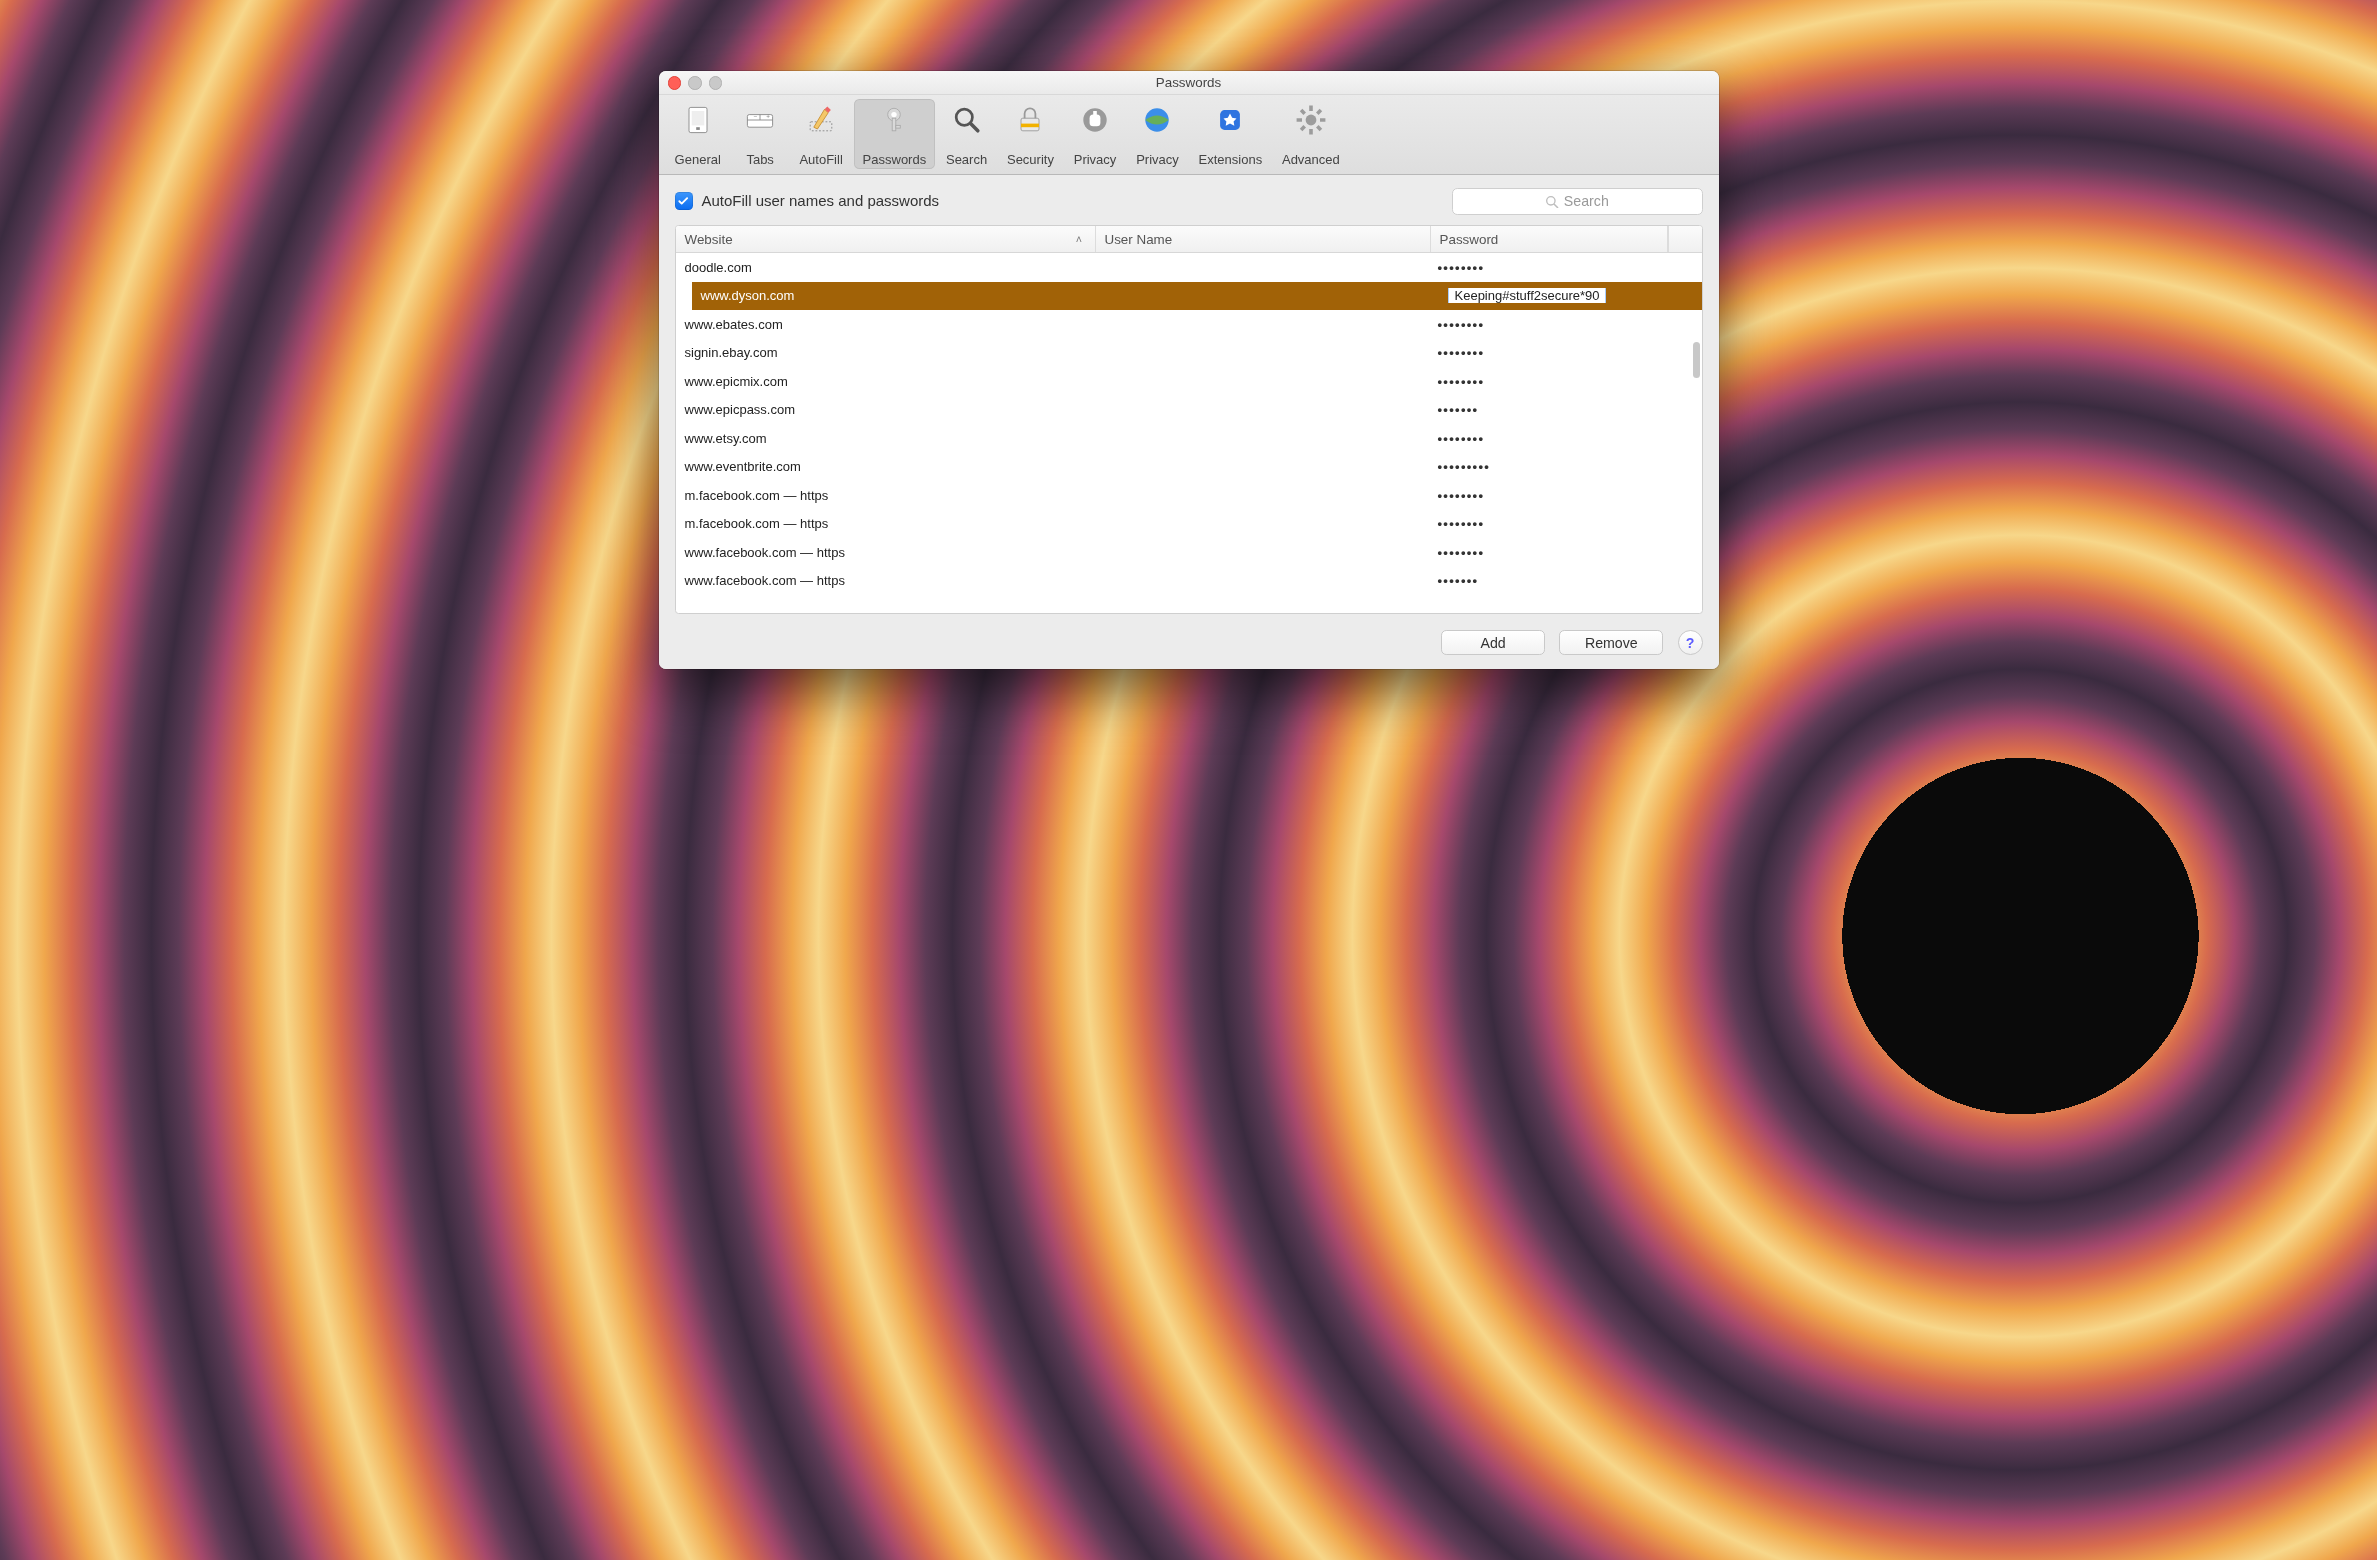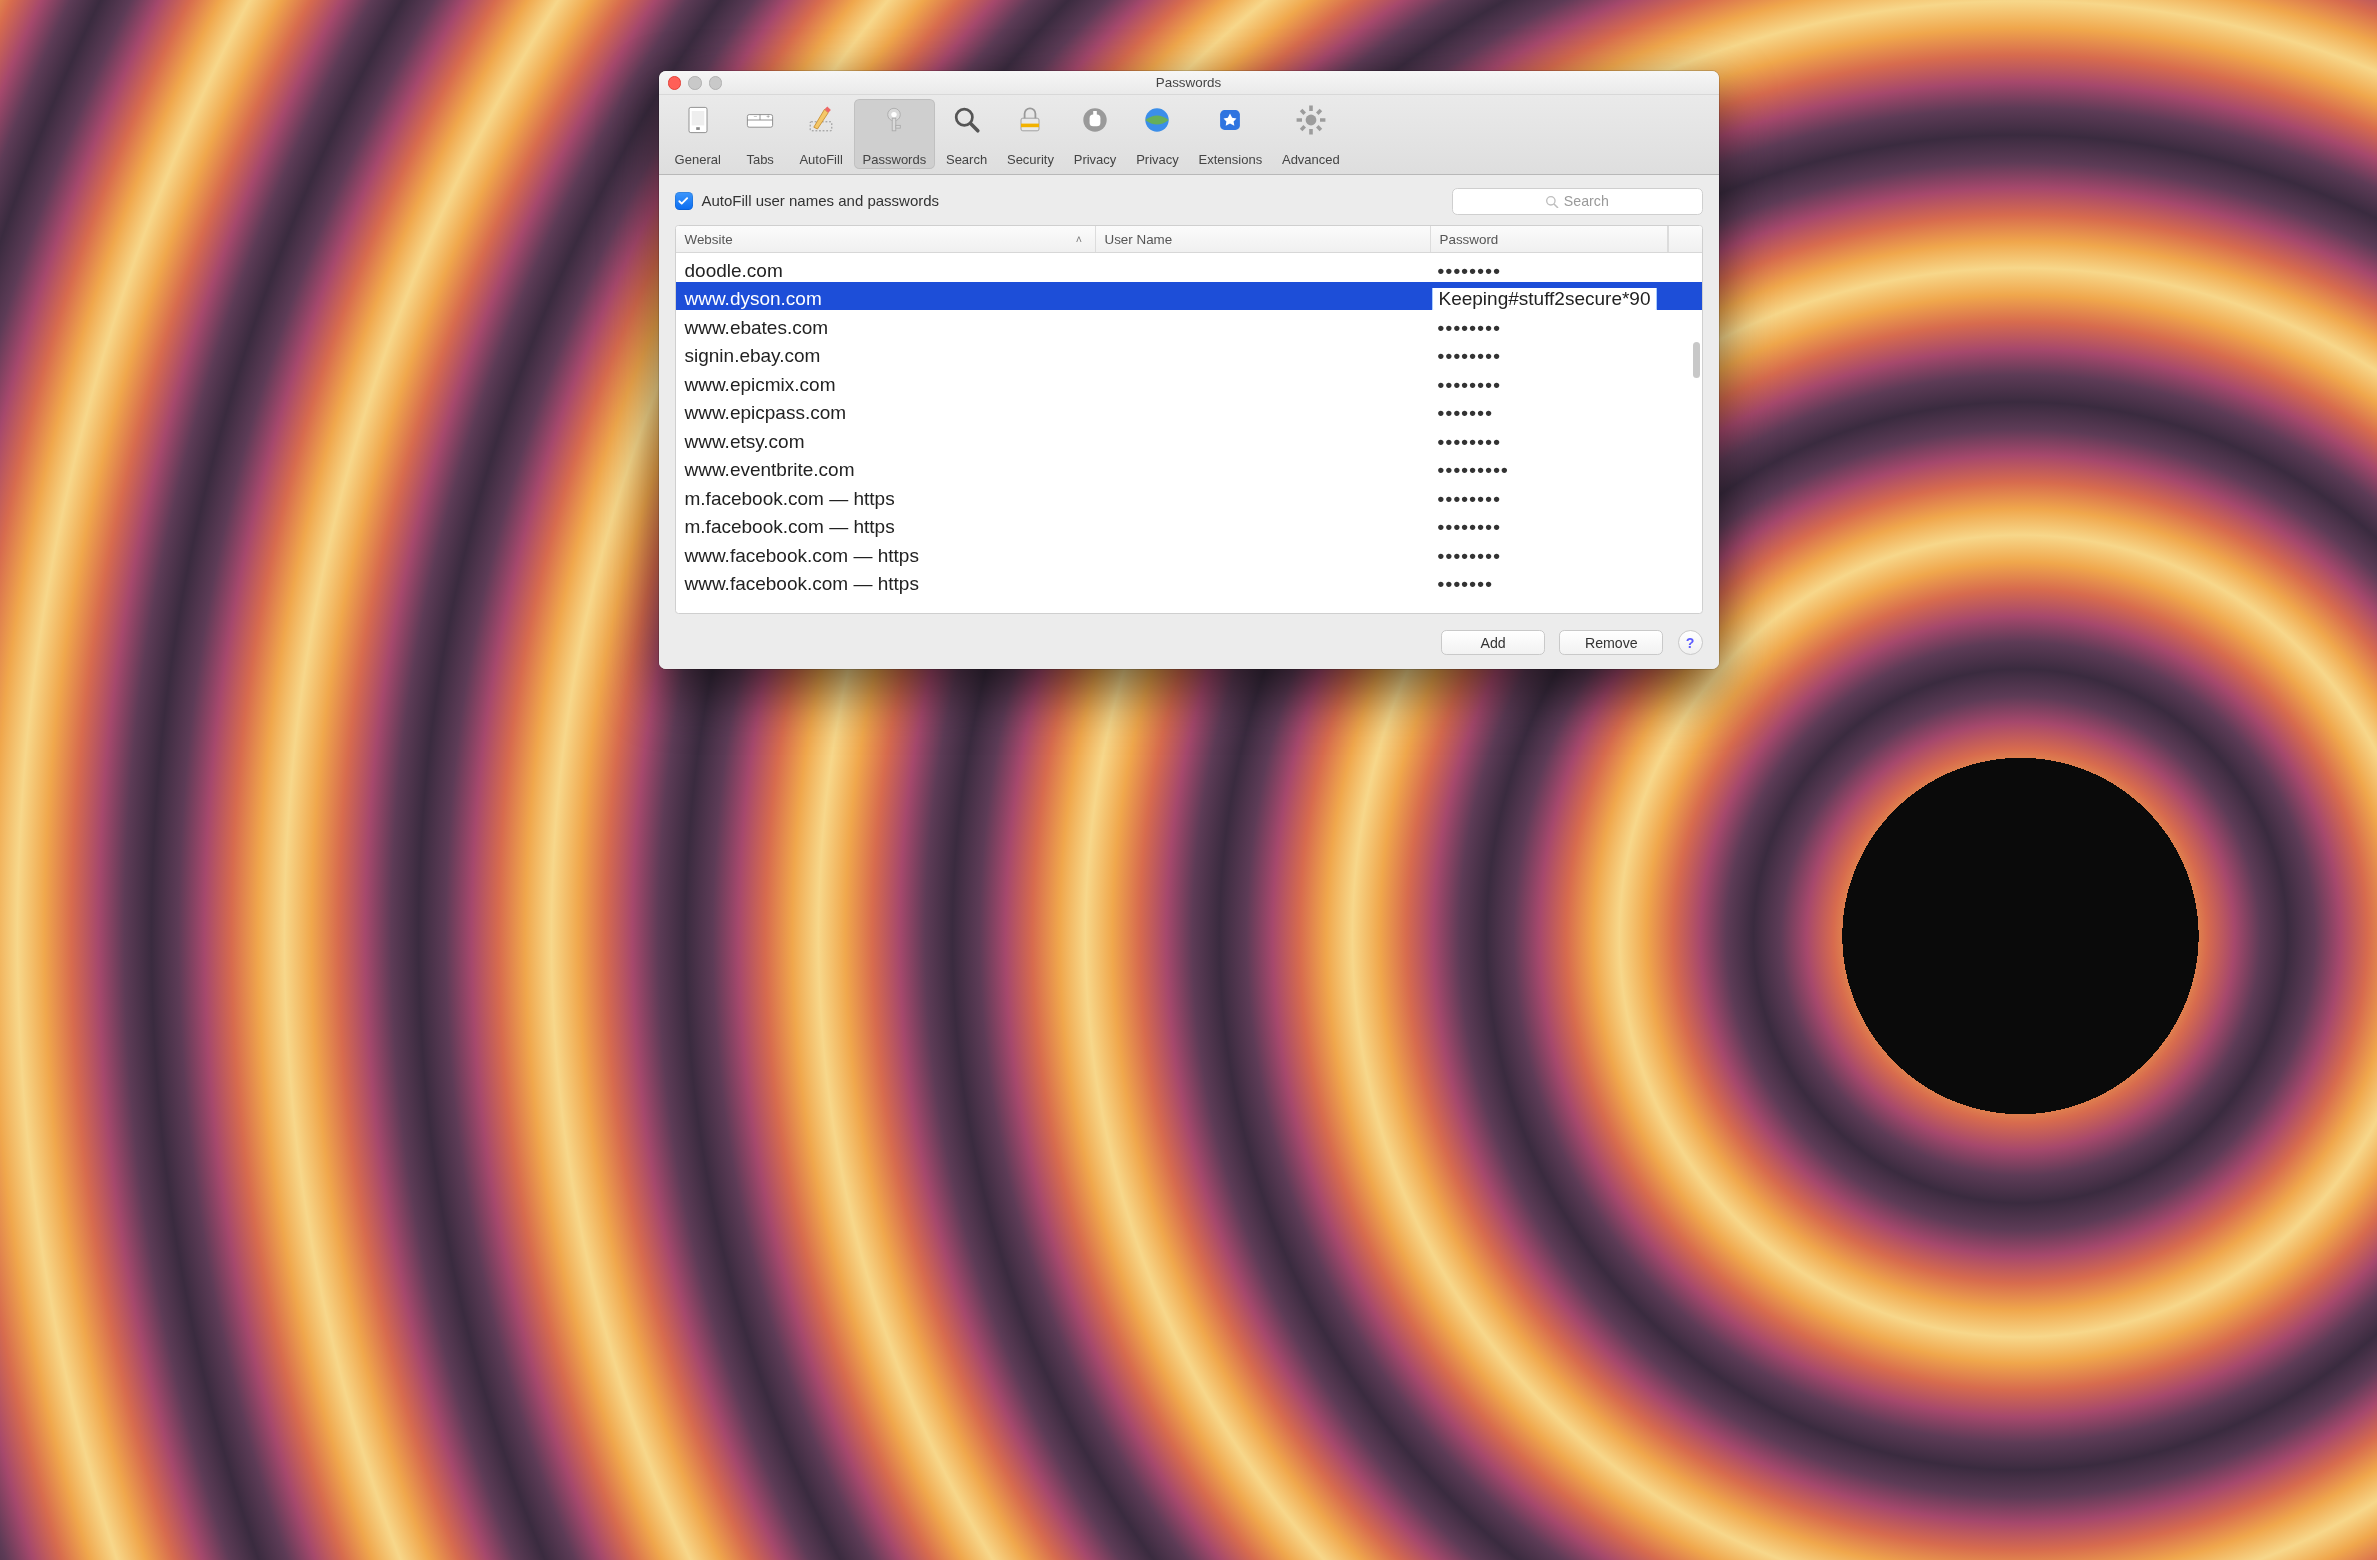--- a/index.html
+++ b/index.html
@@ -163,32 +163,33 @@
     margin-right: 3.6px;
   }
   .tbody {
     height: 360px;
     overflow: hidden;
     position: relative;
   }
   .row {
     display: flex;
     height: 28.5px;
-    align-items: flex-end;
-    font-size: 19px;
+    align-items: center;
+    font-size: 13px;
     color: #222;
   }
   .row .cell {
     padding: 0 9px;
     white-space: nowrap;
     overflow: hidden;
   }
   .row.selected {
-    background: #1d4ed8;
+    background: #a16207;
     color: #fff;
+    margin-left: 16px;
   }
   .row.selected .password-text {
     background: #fff;
     color: #222;
     border: 1.8px solid #a9cdfd;
     padding: 0.9px 5.3px;
     border-radius: 1.8px;
     margin-left: -5.3px;
   }
   .dots { letter-spacing: 1.3px; font-weight: 700; color: #333; }

